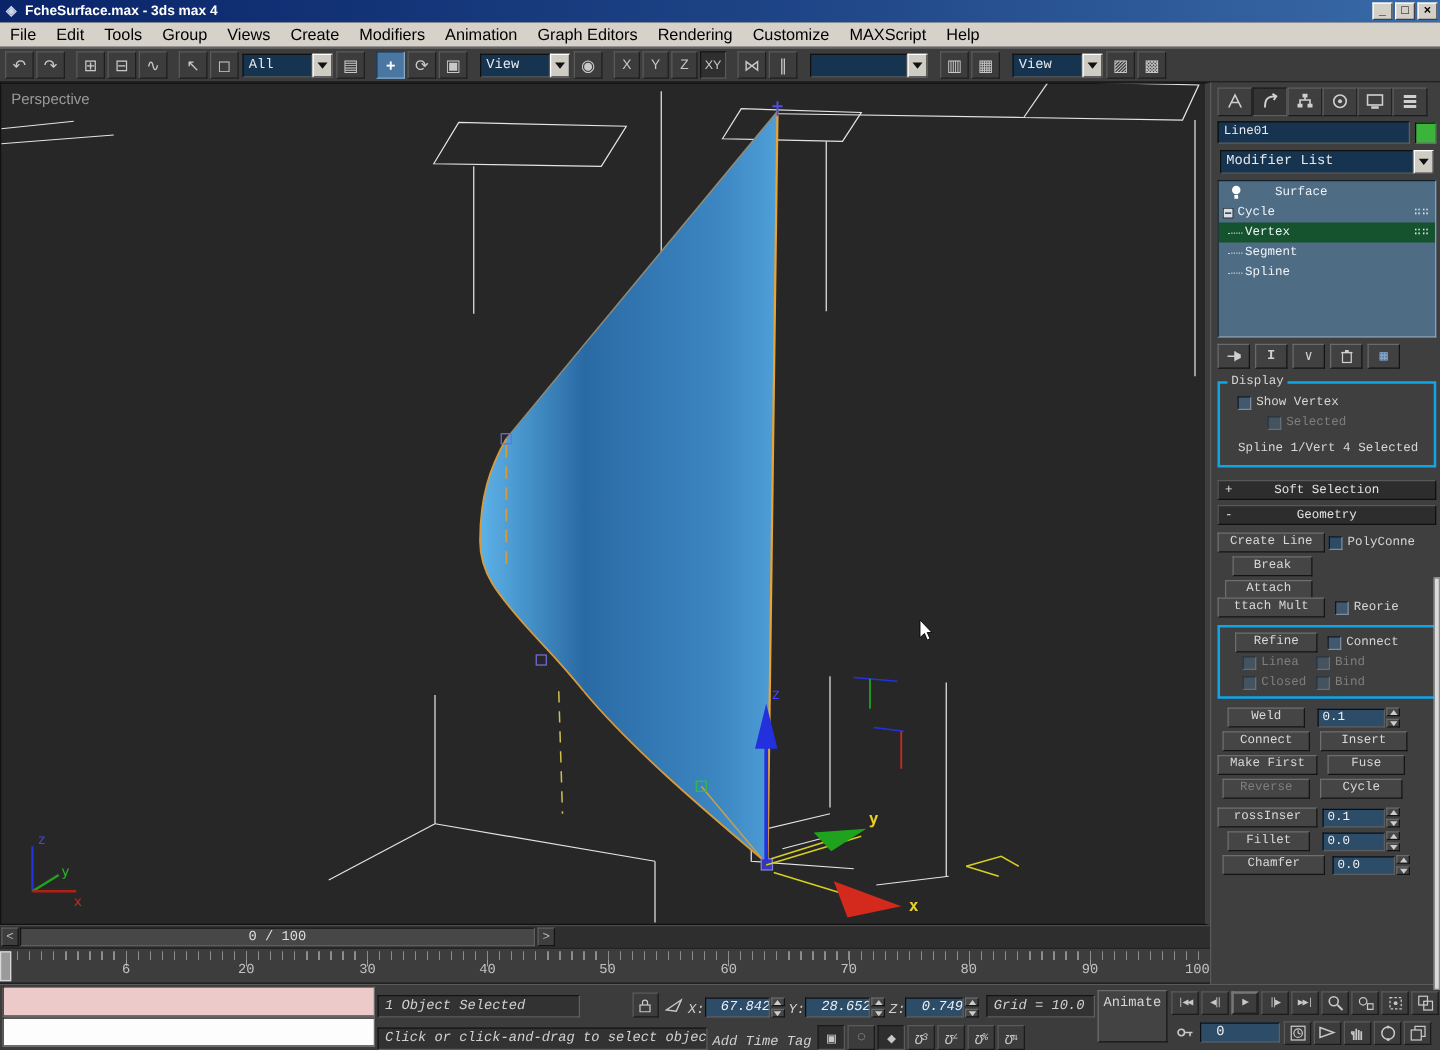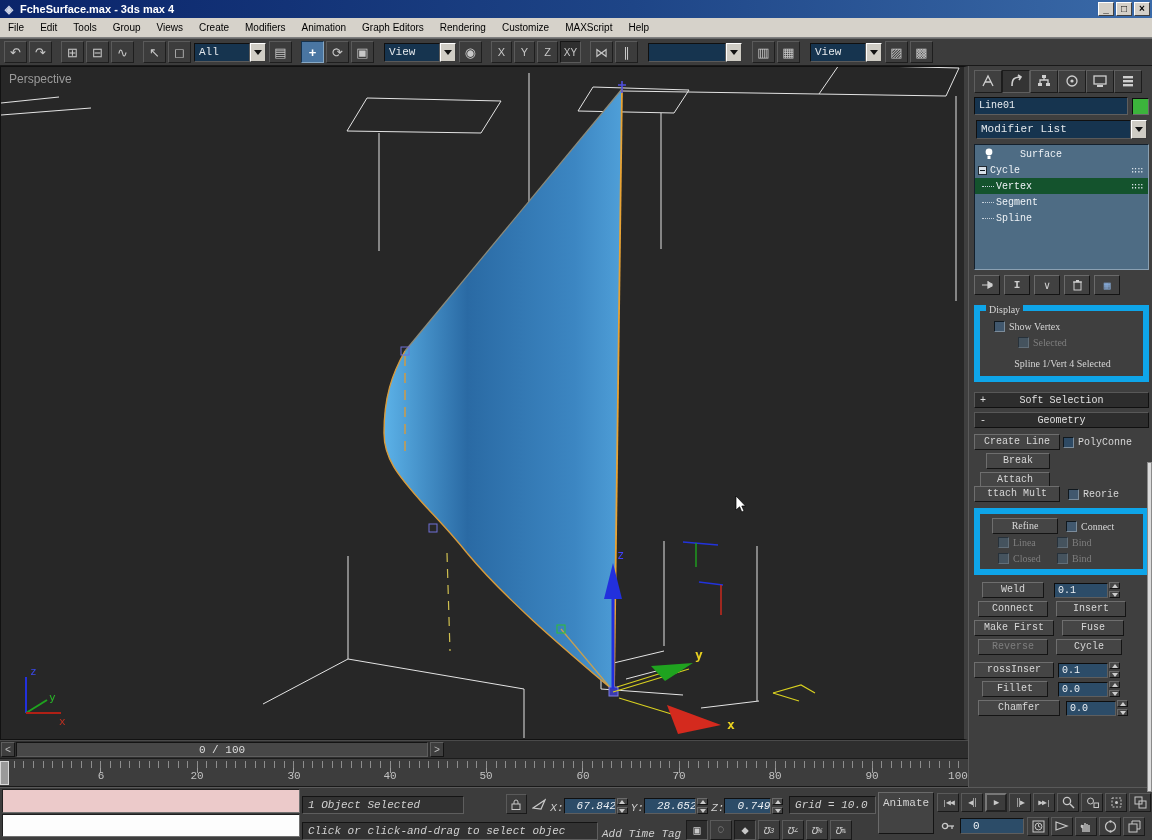--- a/index.html
+++ b/index.html
@@ -11,21 +11,21 @@
   .titlebar { height:18px; display:flex; align-items:center;
     background:linear-gradient(90deg,#0a246a,#1e4587 55%,#3a6aa8);
     color:#fff; font-size:11px; font-weight:bold; padding:0 2px; }
   .titlebar .app-icon { width:14px; height:14px; color:#cfd6e8; font-size:11px; line-height:14px; text-align:center; }
   .titlebar .t-title { margin-left:4px; flex:1; }
   .winbtn { width:16px; height:14px; background:#d4d0c8; color:#000; font-size:10px; line-height:12px;
     text-align:center; border:1px solid; border-color:#fff #404040 #404040 #fff; margin-left:2px; font-weight:bold;}
 
   
   .menubar { height:20px; background:#d6d2ca; display:flex; align-items:center;
-    font-size:10px; color:#000; border-bottom:1px solid #808080; }
+    font-size:13px; color:#000; border-bottom:1px solid #808080; }
   .menu-item { padding:2px 8px; }
 
   
   .toolbar { height:28px; background:#3c3c3c; border-top:1px solid #6a6a6a; border-bottom:1px solid #191919;
     display:flex; align-items:center; padding:0 3px; color:#c8c8c8; }
   .tb-btn { width:23px; height:22px; display:flex; align-items:center; justify-content:center;
     font-size:13px; color:#c8c8c8; background:#3c3c3c;
     border:1px solid; border-color:#5a5a5a #1e1e1e #1e1e1e #5a5a5a; margin:0 1px; }
   .tb-btn.active { background:#4a76a2; border-color:#16324c #87a8c4 #87a8c4 #16324c; color:#fff; }
   .tb-btn.pressed { background:#2f2f2f; border-color:#161616 #5a5a5a #5a5a5a #161616; }
@@ -109,21 +109,21 @@
     border-color:#14202c #8aa0b2 #8aa0b2 #14202c; color:#eef2f6; }
   .stk-row { height:16px; display:flex; align-items:center; padding:0 3px; position:relative;}
   .stk-row.sel { background:#14532d; }
   .stk-ind { display:inline-block; width:12px; border-bottom:1px dotted #c6d2dc; margin:0 2px 0 4px; }
   .stk-dots { position:absolute; right:4px; font-size:9px; color:#dfe8ef; letter-spacing:1px;}
   .expander { width:9px; height:9px; background:#d8e0e8; border:1px solid #202830; position:relative; margin-right:3px;}
   .expander::after { content:""; position:absolute; left:1px; right:1px; top:3px; height:1px; background:#101820;}
   .stack-tools { display:flex; align-items:center; height:24px; margin-top:3px; }
   .stool { width:26px; height:20px; display:flex; align-items:center; justify-content:center; color:#cfcfcf;
     background:#414141; border:1px solid; border-color:#6a6a6a #141414 #141414 #6a6a6a; margin-right:4px; font-size:11px;}
-  .groupbox { border:6px solid #0ea5e9; margin-top:8px; padding:3px 2px 4px 4px; position:relative;font-family:Liberation Serif, serif; }
+  .groupbox { border:2px solid #0ea5e9; margin-top:8px; padding:3px 2px 4px 4px; position:relative; }
   .groupbox .gb-title { position:absolute; top:-7px; left:6px; background:#3f3f3f; padding:0 3px; color:#d6d6d6; }
   .cbrow { display:flex; align-items:center; height:15px; margin:1px 0; }
   .cb { width:11px; height:11px; background:#41586e; border:1px solid; border-color:#10181e #7c8c9a #7c8c9a #10181e;
     margin-right:4px; color:#fff; font-size:9px; line-height:9px; text-align:center; flex:none;}
   .cb.checked { background:#2e4a64; }
   .cb.disabled { background:#45535e; border-color:#27313a #626e78 #626e78 #27313a; }
   .disabled-text { color:#7e7e7e !important; }
   .rollout { height:16px; background:#2d2d2d; border:1px solid; border-color:#585858 #101010 #101010 #585858;
     margin-top:4px; position:relative; text-align:center; line-height:15px; color:#e2e2e2; }
   .rollout .pm { position:absolute; left:5px; }
@@ -610,21 +610,21 @@
           <span class="spinbtn">
             <i class="tri-up-s"></i>
           </span>
           <span class="spinbtn">
             <i class="tri-dn-s"></i>
           </span>
         </span>
       <span class="sunken" style="width:92px;margin-left:6px">Grid = 10.0</span>
     </div>
     <div class="srow">
-      <span class="sunken" style="width:296px">Click or click-and-drag to select objec</span>
+      <span class="sunken" style="width:264px">Click or click-and-drag to select objec</span>
       <span style="padding:0 4px">Add Time Tag</span>
       <span class="ministat-btn pressed">▣</span>
       <span class="ministat-btn">◌</span>
       <span class="ministat-btn pressed">◆</span>
       <span class="ministat-btn">
           <span class="magnet">Ω</span>
           <span class="magsup">3</span>
         </span>
       <span class="ministat-btn">
           <span class="magnet">Ω</span>

